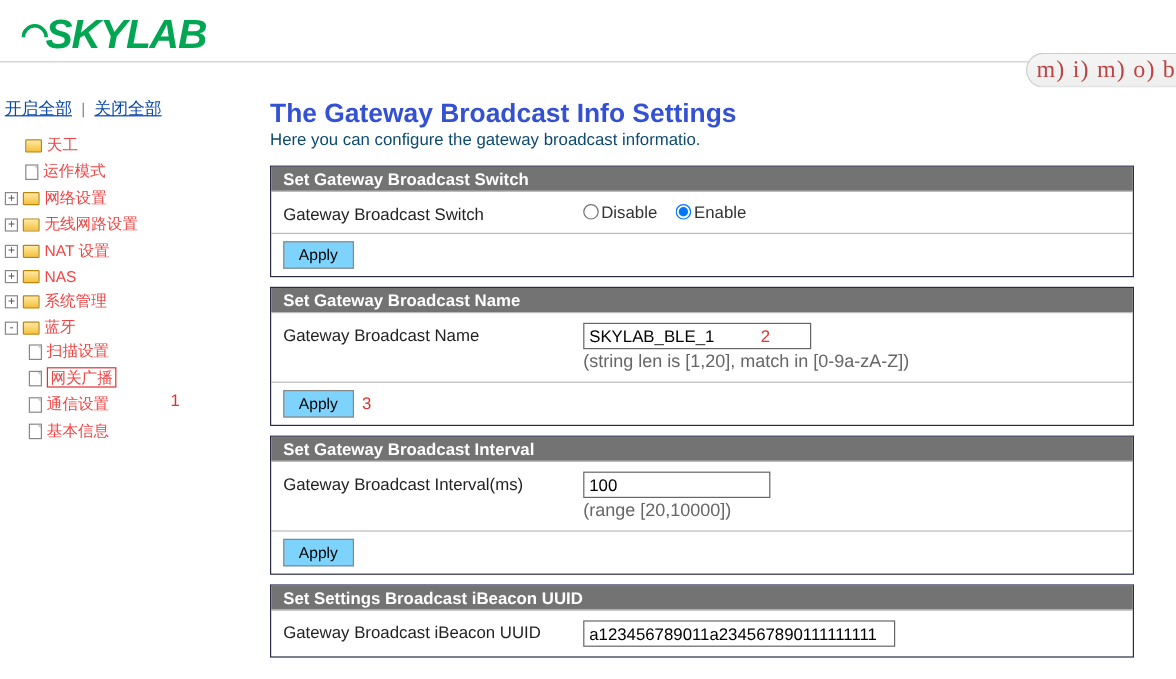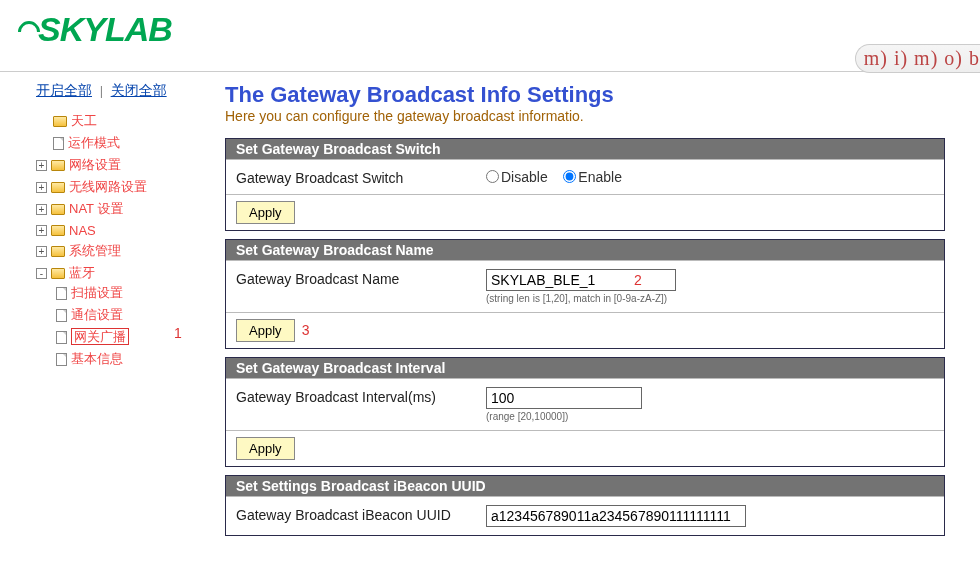--- a/index.html
+++ b/index.html
@@ -1,50 +1,50 @@
 <!DOCTYPE html>
 <html><head>
 <meta charset="utf-8">
 <style>
 * { box-sizing: border-box; margin: 0; padding: 0; }
 body { font-family: Arial, sans-serif; font-size: 13px; color: #333; width: 980px; height: 566px; background: #fff; position: relative; overflow: hidden; }
-.header { height: 72px; border-bottom: 1px solid #ccc; position: relative; }
+.header { height: 52px; border-bottom: 1px solid #ccc; position: relative; }
 .logo { position: absolute; left: 18px; top: 10px; font-family: Arial, sans-serif; font-weight: bold; font-style: italic; font-size: 34px; color: #00a651; letter-spacing: -1px; }
 .logo .curve { display: inline-block; width: 22px; height: 22px; border: 3px solid #00a651; border-right-color: transparent; border-bottom-color: transparent; border-radius: 50%; transform: rotate(45deg); margin-right: -2px; vertical-align: middle; }
 .mimo { position: absolute; right: 0; top: 44px; font-size: 20px; color: #b44; font-family: serif; letter-spacing: 1px; background: linear-gradient(#f5f5f5,#eee); padding: 2px 0 2px 8px; border: 1px solid #ccc; border-right: none; border-radius: 16px 0 0 16px; }
-.sidebar { position: absolute; left: 0; top: 82px; width: 200px; margin-left: 32px; }
+.sidebar { position: absolute; left: 0; top: 82px; width: 200px; }
 .sidebar-top { margin-bottom: 10px; padding-left: 4px; }
 .sidebar-top a { color: #0645ad; text-decoration: underline; font-size: 14px; cursor: pointer; }
 .sidebar-top .sep { color: #888; margin: 0 4px; }
 .tree { list-style: none; padding-left: 4px; }
 .tree li { padding: 2px 0; white-space: nowrap; position: relative; }
 .tree .toggle { display: inline-block; width: 11px; height: 11px; border: 1px solid #888; text-align: center; line-height: 9px; font-size: 10px; color: #555; margin-right: 4px; vertical-align: middle; cursor: pointer; background: #fff; }
 .tree .notoggle { display: inline-block; width: 13px; margin-right: 4px; }
 .tree .folder { display: inline-block; width: 14px; height: 11px; background: linear-gradient(#ffe9a3,#f5c13d); border: 1px solid #b8860b; border-radius: 1px; vertical-align: middle; margin-right: 4px; }
 .tree .file { display: inline-block; width: 11px; height: 13px; background: #fff; border: 1px solid #888; vertical-align: middle; margin-right: 4px; position: relative; }
 .tree .file::after { content: ""; position: absolute; right: 0; top: 0; border-top: 3px solid #ccc; border-left: 3px solid transparent; }
 .tree .lbl { vertical-align: middle; color: #ef4444; }
 .tree ul { list-style: none; padding-left: 20px; }
 .tree .hl { border: 1px solid #d33; padding: 0 2px; }
 .redno { color: #d33; font-size: 14px; position: absolute; }
 .content { position: absolute; left: 225px; top: 82px; width: 720px; }
 h1 { color: #3451d1; font-weight: bold; font-size: 22px; }
-.desc { margin-bottom: 14px; font-size: 14px; color: #a16207; }
+.desc { margin-bottom: 14px; font-size: 14px; color: #0c4a6e; }
 .section { border: 1px solid #2a2a4a; margin-bottom: 8px; }
 .sec-head { background: #737373; color: #fff; font-weight: bold; padding: 2px 10px; font-size: 14px; }
 .sec-row { display: flex; padding: 8px 10px; border-top: 1px solid #bbb; align-items: flex-start; }
 .sec-row:first-of-type { border-top: none; }
 .sec-label { width: 250px; color: #222; font-size: 14px; padding-top: 2px; }
 .sec-value { flex: 1; }
 .sec-value input[type=text] { font-size: 14px; padding: 2px 4px; border: 1px solid #666; width: 230px; }
-.hint { color: #666; font-size: 10px; margin-top: 2px; }
+.hint { color: #666; font-size: 15px; margin-top: 2px; }
 .radio { margin-right: 2px; vertical-align: middle; }
 .radio-lbl { margin-right: 12px; font-size: 14px; vertical-align: middle; }
 .apply-row { padding: 6px 10px; border-top: 1px solid #bbb; }
-button.apply { font-size: 13px; padding: 3px 12px; background: #fef9c3; border: 1px solid #888; cursor: pointer; }
+button.apply { font-size: 13px; padding: 3px 12px; background: #7dd3fc; border: 1px solid #888; cursor: pointer; }
 .redbox { border: 1px solid #d33; }
 .redno-inline { color: #d33; font-size: 14px; }
 .name-input-wrap { position: relative; display: inline-block; }
 .name-input-wrap .redno-inline { position: absolute; left: 148px; top: 3px; }
 </style>
 </head>
 <body>
 
 <div class="header">
   <div class="logo"><span class="curve"></span><span>SKYLAB</span></div>
@@ -61,22 +61,22 @@
     <li><span class="notoggle"></span><span class="folder"></span><span class="lbl">天工</span></li>
     <li><span class="notoggle"></span><span class="file"></span><span class="lbl">运作模式</span></li>
     <li><span class="toggle">+</span><span class="folder"></span><span class="lbl">网络设置</span></li>
     <li><span class="toggle">+</span><span class="folder"></span><span class="lbl">无线网路设置</span></li>
     <li><span class="toggle">+</span><span class="folder"></span><span class="lbl">NAT 设置</span></li>
     <li><span class="toggle">+</span><span class="folder"></span><span class="lbl">NAS</span></li>
     <li><span class="toggle">+</span><span class="folder"></span><span class="lbl">系统管理</span></li>
     <li><span class="toggle redbox">-</span><span class="folder"></span><span class="lbl">蓝牙</span>
       <ul>
         <li><span class="file"></span><span class="lbl">扫描设置</span></li>
+        <li><span class="file"></span><span class="lbl hl">网关广播</span></li>
         <li><span class="file"></span><span class="lbl">通信设置</span></li>
-        <li><span class="file"></span><span class="lbl hl">网关广播</span></li>
         <li><span class="file"></span><span class="lbl">基本信息</span></li>
       </ul>
     </li>
   </ul>
   <span class="redno" style="left:142px; top:243px;">1</span>
 </div>
 
 <div class="content">
   <h1>The Gateway Broadcast Info Settings</h1>
   <div class="desc">Here you can configure the gateway broadcast informatio.</div>

